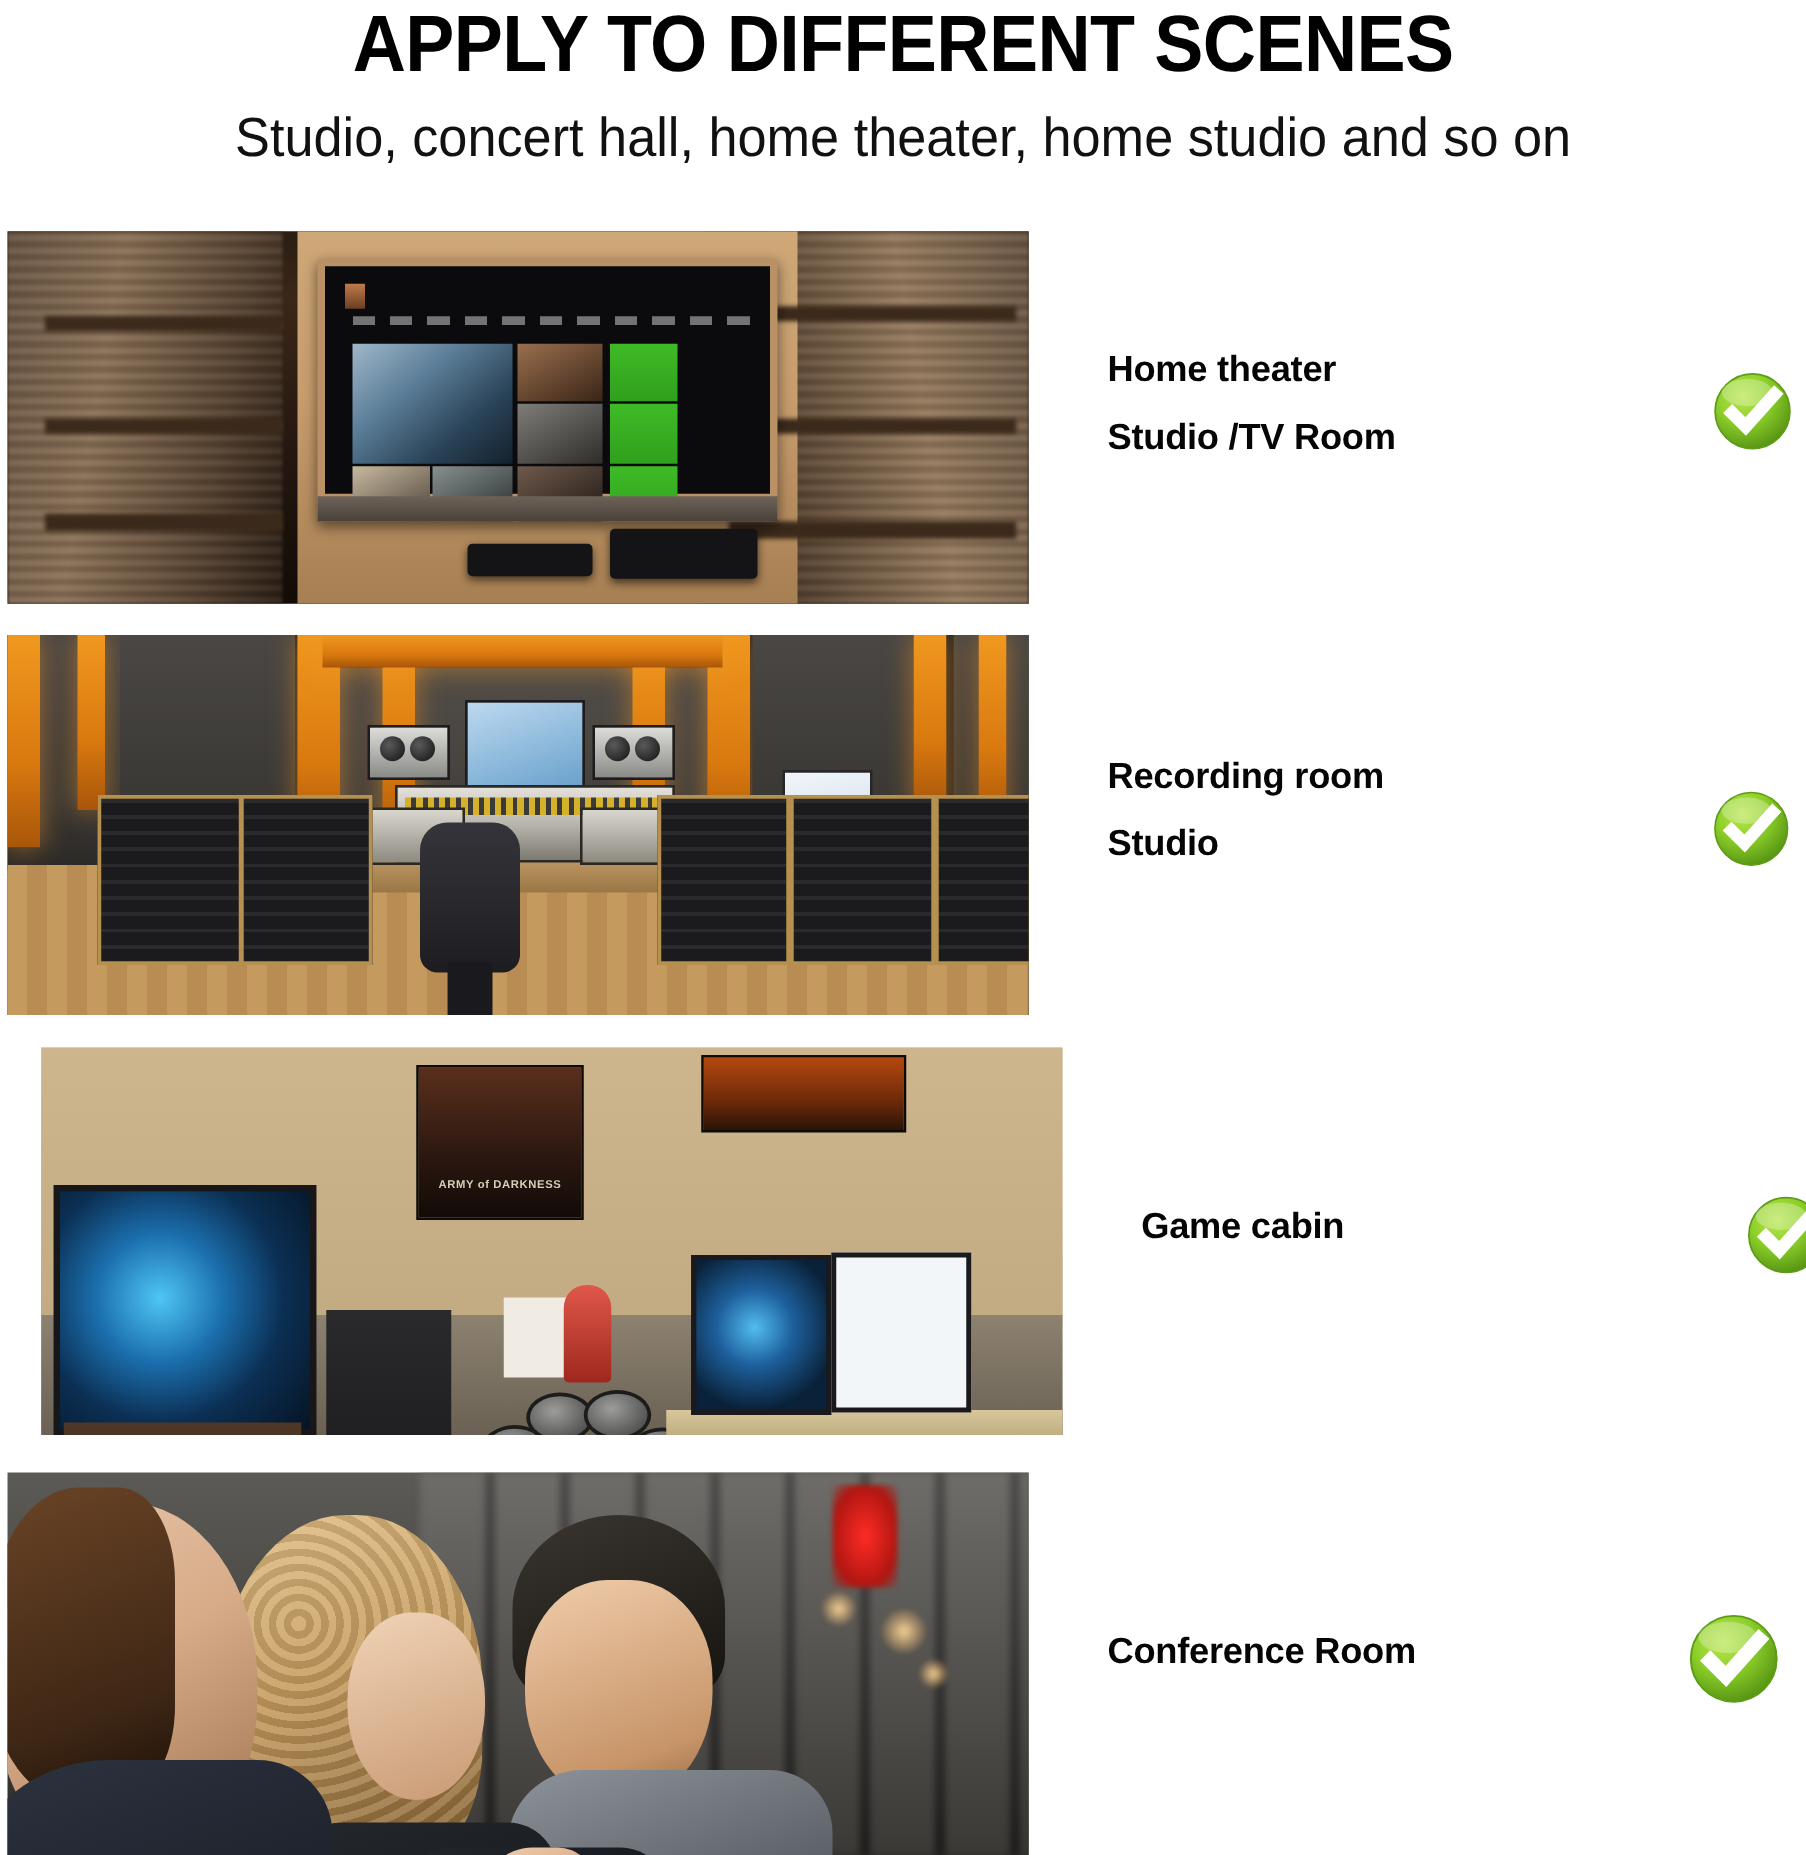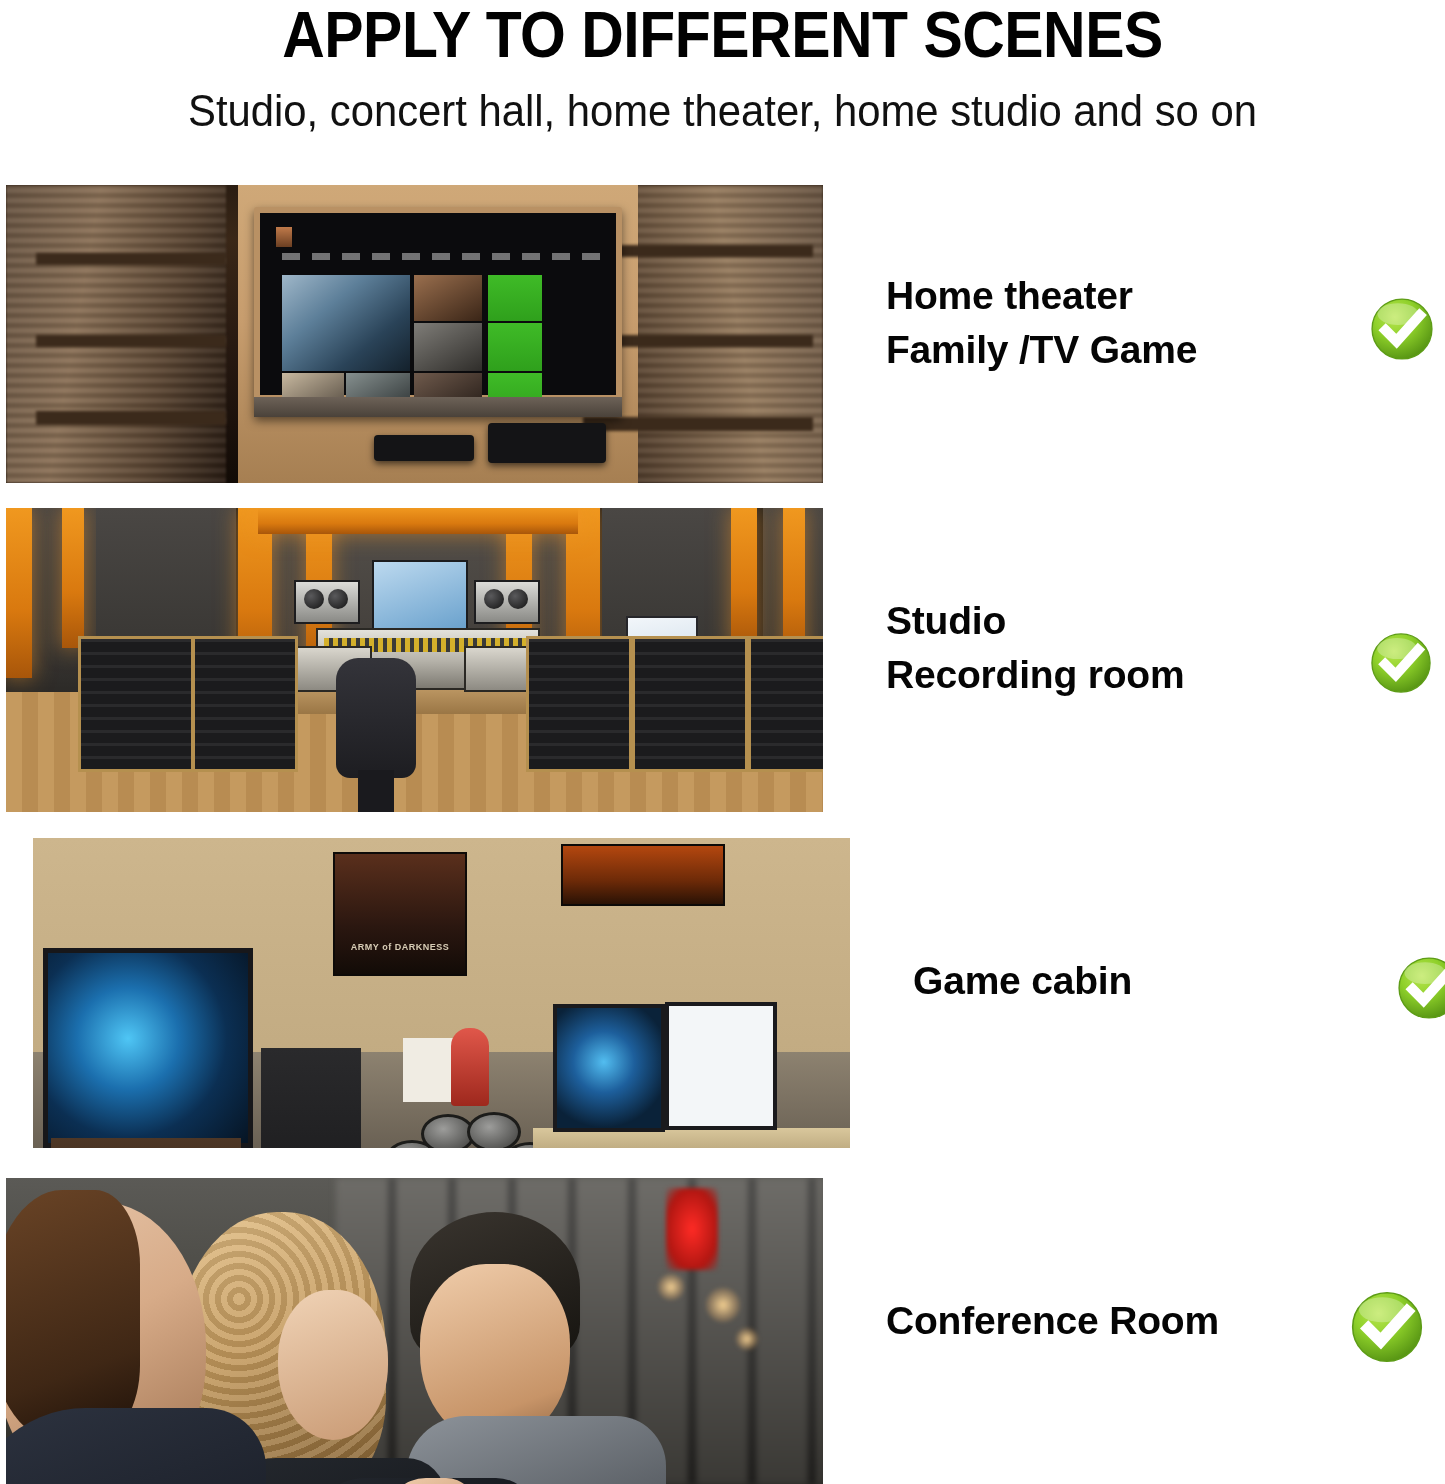--- a/index.html
+++ b/index.html
@@ -66,21 +66,21 @@
     left: 0; top: 0;
     width: 100%; height: 100%;
   }
 
   .label-block {
     position: absolute;
     left: 886px;
     width: 460px;
     color: #050505;
     font-weight: bold;
-    font-size: 39px;
+    font-size: 29px;
     line-height: 54px;
     letter-spacing: -0.2px;
   }
   .label-line { display: block; white-space: nowrap; }
 
   .check {
     position: absolute;
     border-radius: 50%;
   }
   .check svg { display: block; width: 100%; height: 100%; }
@@ -423,21 +423,21 @@
         </div>
         <div class="tvbar"></div>
       </div>
       <div class="console kinect"></div>
       <div class="console xbox"></div>
     </div>
   </div>
 
   <div class="label-block" style="top:84px;">
     <span class="label-line">Home theater</span>
-    <span class="label-line">Family /TV Game</span>
+    <span class="label-line">Studio /TV Room</span>
   </div>
 
   <div class="check" style="left:1368px;top:110px;width:68px;height:68px;">
     <svg viewBox="0 0 100 100">
       <defs>
         <radialGradient id="cg1" cx="38%" cy="30%" r="78%">
           <stop offset="0%" stop-color="#b9e64f"></stop>
           <stop offset="45%" stop-color="#8ed02a"></stop>
           <stop offset="100%" stop-color="#4f8c10"></stop>
         </radialGradient>
@@ -490,22 +490,22 @@
 
       <div class="rack" style="left:72px;width:110px;"></div>
       <div class="rack" style="left:186px;width:100px;"></div>
       <div class="rack" style="left:520px;width:100px;"></div>
       <div class="rack" style="left:626px;width:110px;"></div>
       <div class="rack" style="left:742px;width:72px;"></div>
     </div>
   </div>
 
   <div class="label-block" style="top:86px;">
+    <span class="label-line">Recording room</span>
     <span class="label-line">Studio</span>
-    <span class="label-line">Recording room</span>
   </div>
 
   <div class="check" style="left:1368px;top:122px;width:66px;height:66px;">
     <svg viewBox="0 0 100 100">
       <defs>
         <radialGradient id="cg2" cx="38%" cy="30%" r="78%">
           <stop offset="0%" stop-color="#b9e64f"></stop>
           <stop offset="45%" stop-color="#8ed02a"></stop>
           <stop offset="100%" stop-color="#4f8c10"></stop>
         </radialGradient>

